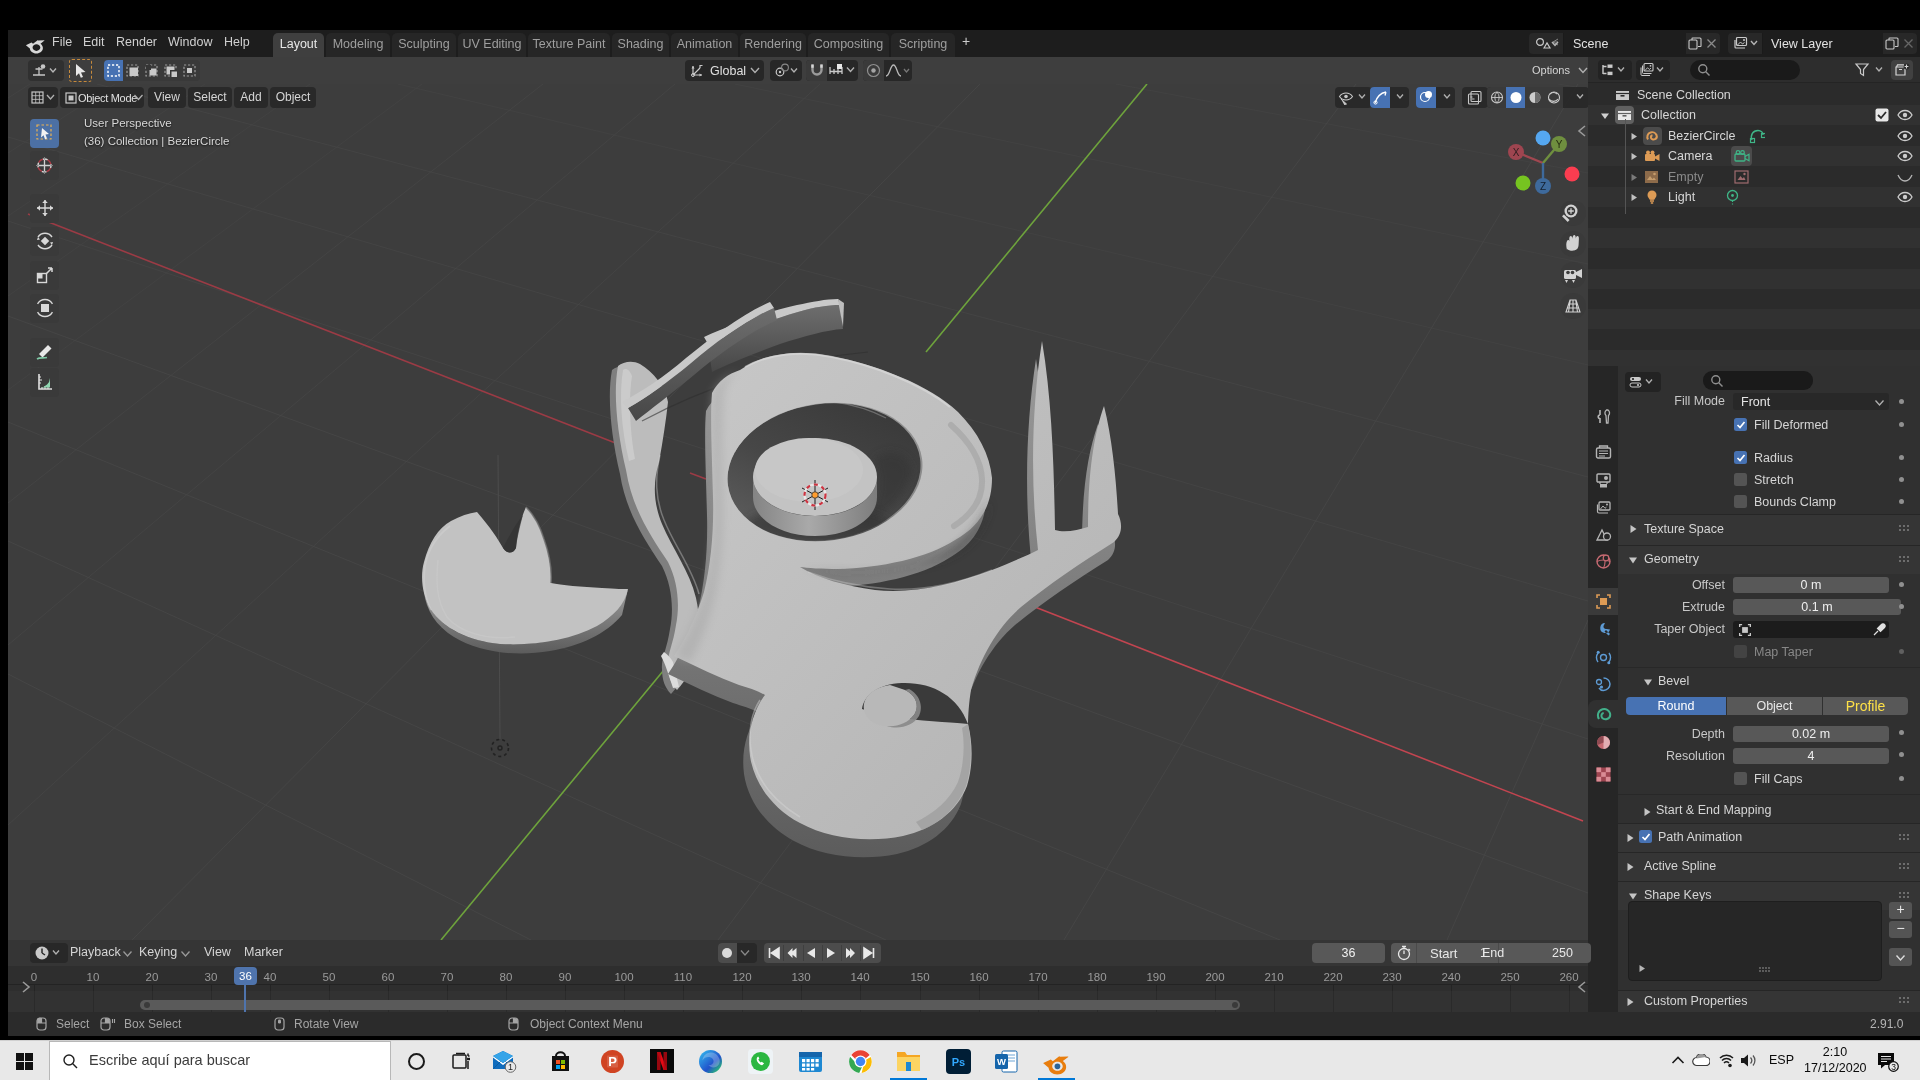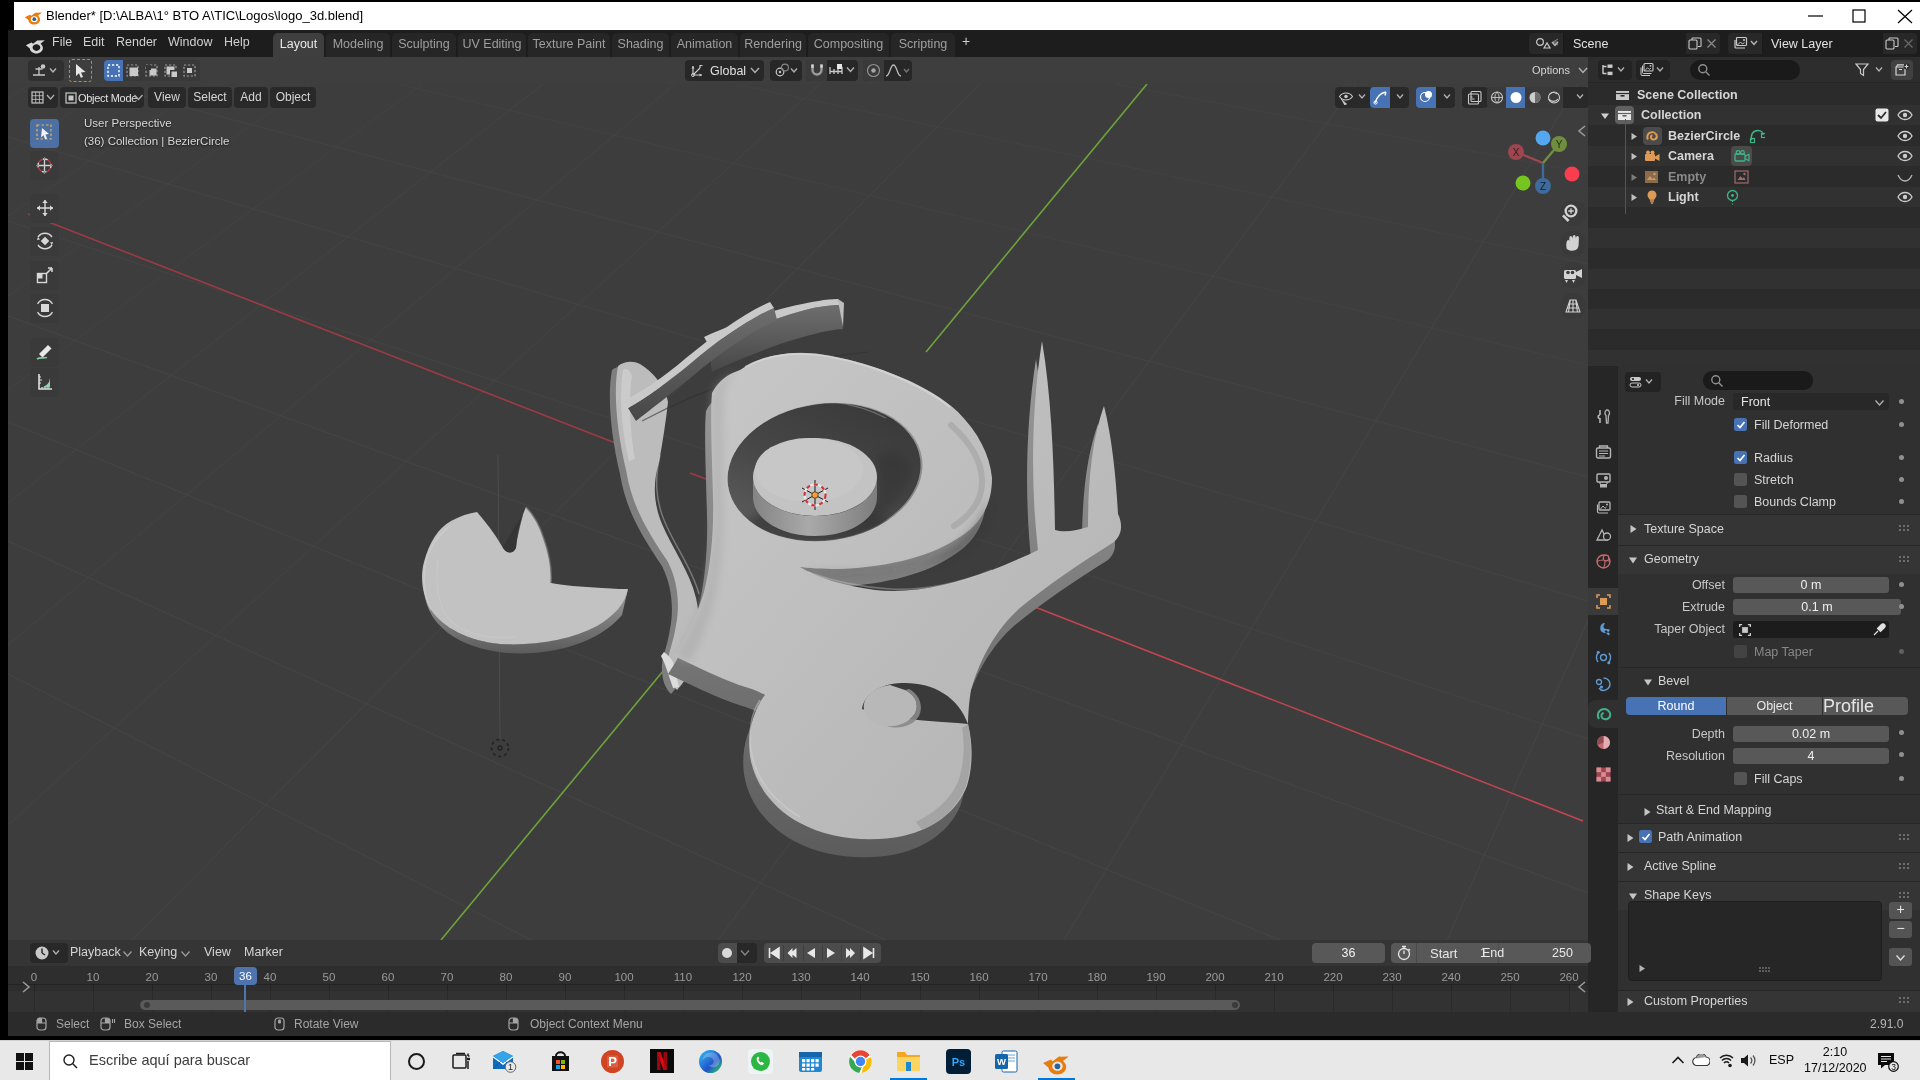--- a/index.html
+++ b/index.html
@@ -19,21 +19,21 @@
 
 #toolsettings { left:8px; top:57px; width:1580px; height:27px; background:#3e3e3e; }
 
 #viewport { left:8px; top:84px; width:1580px; height:856px; background:#3d3d3d; overflow:hidden; }
 .vptext { position:absolute; color:#d8d8d8; font-size:11.5px; text-shadow:0 1px 2px rgba(0,0,0,0.7); }
 .toolbtn { position:absolute; left:22px; width:29px; height:29px; background:#3a3a3a; border-radius:4px; }
 .toolbtn.active { background:#4c70a4; }
 
 .pill { position:absolute; background:rgba(37,37,37,0.82); border-radius:4px; color:#d5d5d5; font-size:12px; }
 
-#outliner { left:1588px; top:57px; width:332px; height:309px; background:#2b2b2b;font-weight:bold; }
+#outliner { left:1588px; top:57px; width:332px; height:309px; background:#2b2b2b; }
 #outliner-header { position:absolute; left:0; top:0; width:332px; height:26px; background:#2d2d2d; border-bottom:1px solid #242424; }
 .orow { position:absolute; left:0; width:332px; height:20px; font-size:12.5px; color:#d6d6d6; }
 .orow.alt { background:#313131; }
 
 #properties { left:1588px; top:366px; width:332px; height:646px; background:#303030; }
 #ptabs { position:absolute; left:0; top:0; width:30px; height:646px; background:#262626; }
 .plabel { position:absolute; font-size:12.5px; color:#c7c7c7; text-align:right; }
 .pvalue { position:absolute; background:#585858; border-radius:3px; color:#eee; font-size:12.5px; text-align:center; height:16px; line-height:16px; }
 .pcheck { position:absolute; width:13px; height:13px; border-radius:2.5px; background:#545454; }
 .pcheck.on { background:#4772b3; }
@@ -45,36 +45,20 @@
 #tl-tracks { position:absolute; left:0; top:51px; width:1580px; height:21px; background:#323232; }
 .tlnum { position:absolute; top:5px; font-size:11.5px; color:#9a9a9a; transform:translateX(-50%); }
 
 #statusbar { left:8px; top:1012px; width:1912px; height:24px; background:#2b2b2b; color:#a5a5a5; font-size:12px; }
 
 #taskbar { left:0; top:1040px; width:1920px; height:40px; background:#e8e8e8; border-top:1px solid #d0d0d0; }
 </style>
 </head>
 <body>
 <div id="screen">
-  <div id="titlebar" class="abs">
-    <svg class="abs" style="left:10px;top:5px" width="18" height="18" viewBox="0 0 18 18">
-        <path fill="#e87d0d" d="M11.7 5.4 7.2 8.8 5.9 7.7 1.2 9.9c-.5.2-.5.2-.1.5l3.3 2.7c.1 2.4 2.6 4.5 5.8 4.5 3.3 0 5.9-2.2 5.9-5 0-1.6-.9-3-2.2-3.9l3.4-2.6c.4-.3.3-.5-.2-.5l-5.4.2ZM10.3 9.2c1.9 0 3.5 1.3 3.5 3s-1.6 3-3.5 3-3.5-1.3-3.5-3 1.6-3 3.5-3Z"></path>
-        <circle cx="10.3" cy="12.2" r="1.9" fill="#2a6498"></circle>
-      </svg>
-    <div id="title-text" class="abs">Blender* [D:\ALBA\1° BTO A\TIC\Logos\logo_3d.blend]</div>
-    <svg class="abs wbtn" style="left:1779px">
-        <line x1="15" y1="14" x2="30" y2="14" stroke="#000" stroke-width="1.2"></line>
-      </svg>
-    <svg class="abs wbtn" style="left:1822px">
-        <rect x="17" y="8" width="12" height="12" fill="none" stroke="#000" stroke-width="1.2"></rect>
-      </svg>
-    <svg class="abs wbtn" style="left:1868px">
-        <path d="M16 8 L30 21 M30 8 L16 21" stroke="#000" stroke-width="1.2"></path>
-      </svg>
-  </div>
   <div id="topbar" class="abs">
     <svg class="abs" style="left:17px;top:4px" width="20" height="20" viewBox="0 0 18 18">
         <path fill="#d8d8d8" d="M11.7 5.4 7.2 8.8 5.9 7.7 1.2 9.9c-.5.2-.5.2-.1.5l3.3 2.7c.1 2.4 2.6 4.5 5.8 4.5 3.3 0 5.9-2.2 5.9-5 0-1.6-.9-3-2.2-3.9l3.4-2.6c.4-.3.3-.5-.2-.5l-5.4.2ZM10.3 9.2c1.9 0 3.5 1.3 3.5 3s-1.6 3-3.5 3-3.5-1.3-3.5-3 1.6-3 3.5-3Z"></path>
         <circle cx="10.3" cy="12.2" r="1.7" fill="#1d1d1d"></circle>
       </svg>
     <div class="menu" style="left:44px">File</div>
     <div class="menu" style="left:75px">Edit</div>
     <div class="menu" style="left:108px">Render</div>
     <div class="menu" style="left:160px">Window</div>
     <div class="menu" style="left:216px">Help</div>
@@ -798,21 +782,21 @@
     <div class="pcheck" style="left:146px;top:279px;opacity:0.55"></div>
     <div class="phead" style="left:166px;top:279px;color:#888">Map Taper</div>
     <div class="pdot" style="left:311px;top:283px;opacity:0.5"></div>
     <div class="abs" style="left:30px;top:301px;width:302px;height:1px;background:#282828"></div>
     <svg class="abs" style="left:55px;top:312px" width="10" height="9" viewBox="0 0 10 9">
         <path d="M1 1.5 h8 L5 7.5 Z" fill="#c5c5c5"></path>
       </svg>
     <div class="phead" style="left:70px;top:308px">Bevel</div>
     <div class="abs" style="left:38px;top:331px;width:100px;height:18px;background:#4772b3;border-radius:4px 0 0 4px;color:#fff;font-size:12.5px;text-align:center;line-height:18px">Round</div>
     <div class="abs" style="left:139px;top:331px;width:95px;height:18px;background:#585858;color:#e8e8e8;font-size:12.5px;text-align:center;line-height:18px">Object</div>
-    <div class="abs" style="left:235px;top:331px;width:85px;height:18px;background:#585858;border-radius:0 4px 4px 0;color:#e5e5e5;font-size:18px;line-height:18px">Profile</div>
+    <div class="abs" style="left:235px;top:331px;width:85px;height:18px;background:#585858;border-radius:0 4px 4px 0;color:#fde047;font-size:14px;text-align:center;line-height:18px">Profile</div>
     <div class="plabel" style="left:40px;top:361px;width:97px">Depth</div>
     <div class="pvalue" style="left:145px;top:360px;width:156px">0.02 m</div>
     <div class="pdot" style="left:311px;top:364px"></div>
     <div class="plabel" style="left:40px;top:383px;width:97px">Resolution</div>
     <div class="pvalue" style="left:145px;top:382px;width:156px">4</div>
     <div class="pdot" style="left:311px;top:386px"></div>
     <div class="pcheck" style="left:146px;top:406px"></div>
     <div class="phead" style="left:166px;top:406px">Fill Caps</div>
     <div class="pdot" style="left:311px;top:410px"></div>
     <div class="abs" style="left:30px;top:428px;width:302px;height:1px;background:#282828"></div>

